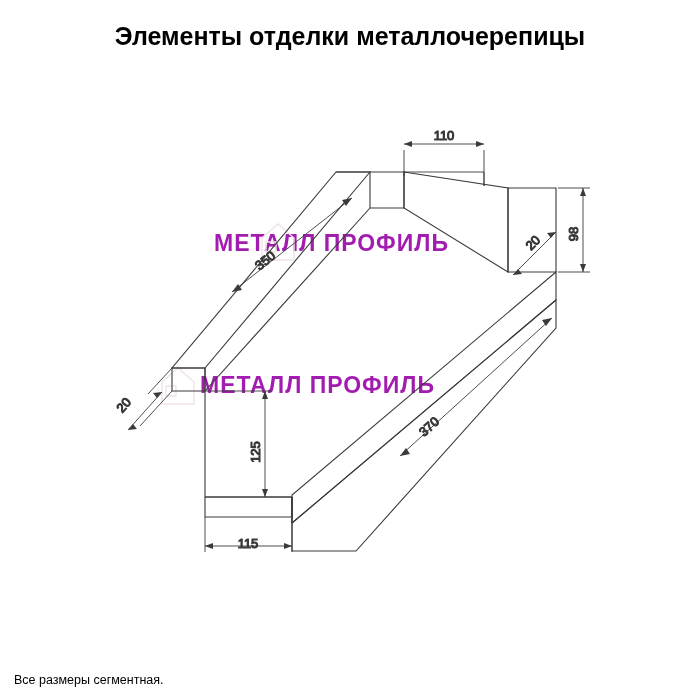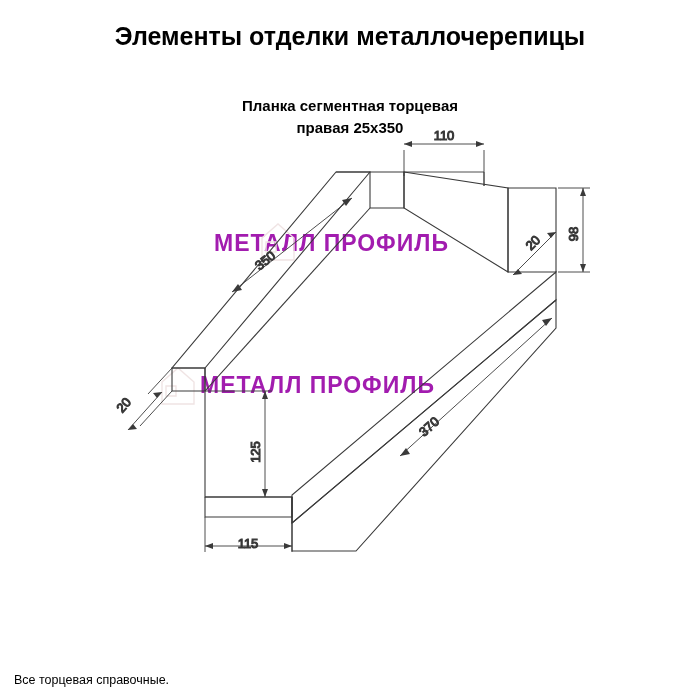--- a/index.html
+++ b/index.html
@@ -76,24 +76,20 @@
     fill: #000;
   }
 </style>
 </head>
 <body>
 
 <div class="page">
 
   <div class="title">Элементы отделки металлочерепицы</div>
 
-  <div class="subtitle">
-    <span>Планка сегментная торцевая</span>
-    <span>правая 25х350</span>
-  </div>
 
   <div class="wm wm1">МЕТАЛЛ ПРОФИЛЬ</div>
   <div class="wm wm2">МЕТАЛЛ ПРОФИЛЬ</div>
 
   <svg class="drawing" viewBox="0 0 700 700">
     <g fill="none" stroke="#3a3a3a" stroke-width="1.1" stroke-linejoin="miter">
 
       <g stroke="#f0e4e4" stroke-width="1.4">
         <path d="M262 238 l16 -14 l16 14 l0 22 l-32 0 z"></path>
         <path d="M266 252 l0 -10 l10 0 l0 10 z"></path>
@@ -197,16 +193,16 @@
         <path d="M292 546 l-8 -3 l0 6 z" fill="#3a3a3a" stroke="none"></path>
         <line x1="205" y1="517" x2="205" y2="552"></line>
         <line x1="292" y1="523" x2="292" y2="552"></line>
       </g>
       <text x="248" y="549" text-anchor="middle" font-size="14" dy="-1">115</text>
 
     </g>
   </svg>
 
   <div class="footnotes">
-    <span>Все торцевая справочные.</span>
+    <span>Все размеры сегментная.</span>
   </div>
 
 </div>
 
 </body></html>

